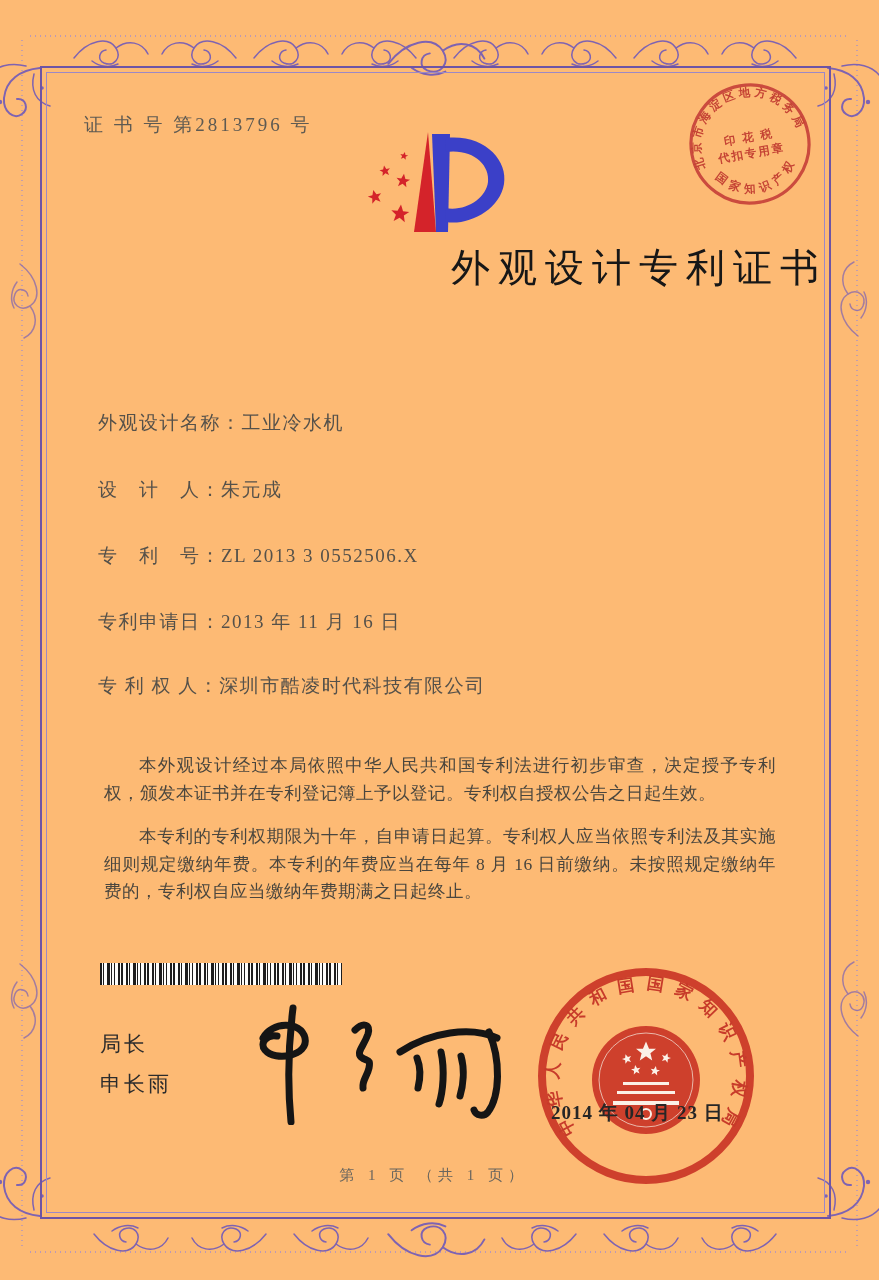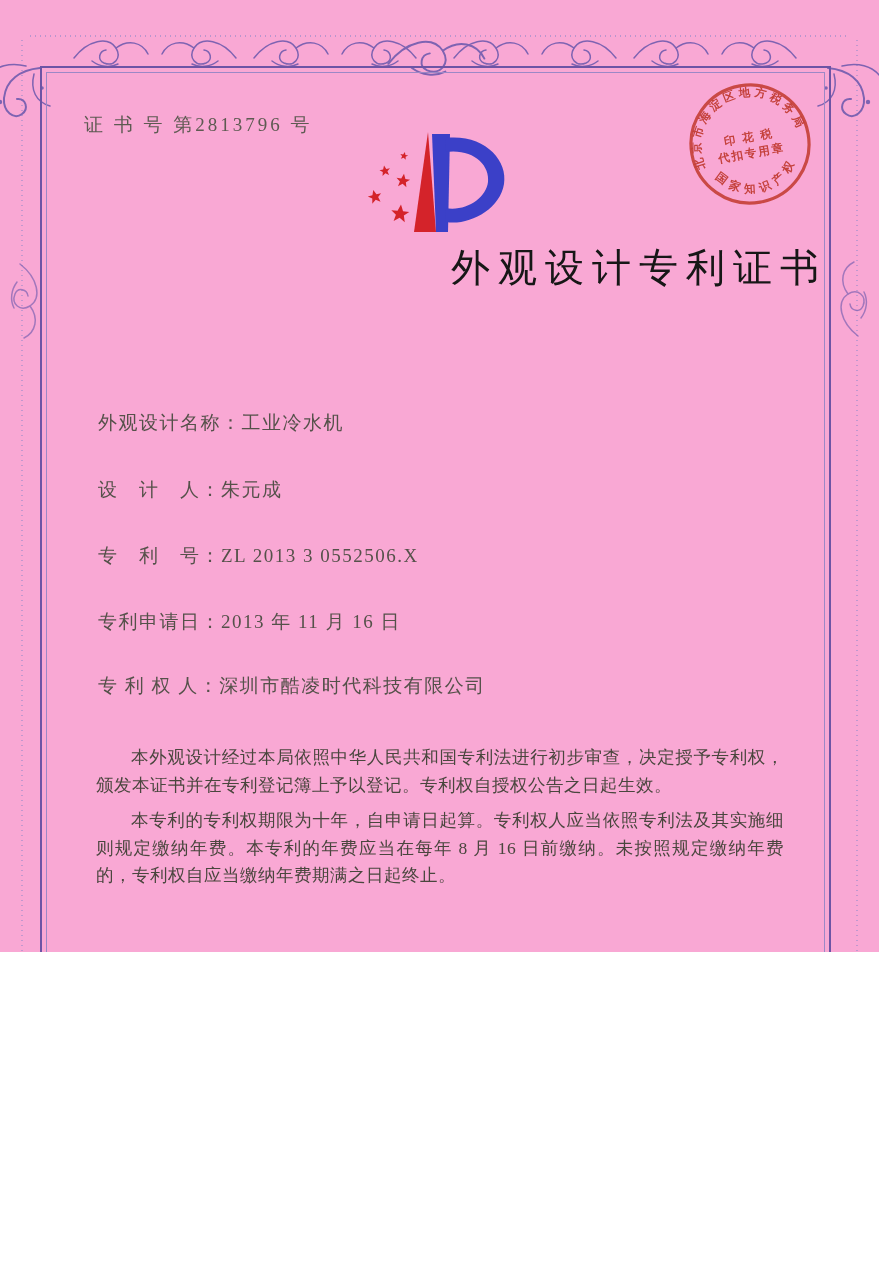--- a/index.html
+++ b/index.html
@@ -1,18 +1,18 @@
 <!DOCTYPE html>
 <html><head>
 <meta charset="utf-8">
 <style>
   html,body{margin:0;padding:0;background:#ffffff;}
   #page{
-    position:relative;width:879px;height:952px;overflow:hidden;
-    background:#f9a8d4;
+    position:relative;width:879px;height:1280px;overflow:hidden;
+    background:#fdba74;
     font-family:"Liberation Serif","DejaVu Serif",serif;
   }
   .abs{position:absolute;}
   #border-svg{position:absolute;left:0;top:0;pointer-events:none;z-index:1;}
   #inner-frame{
     position:absolute;left:40px;top:66px;width:787px;height:1149px;
     border:2.5px solid #6d54a5;z-index:2;
   }
   #inner-frame::after{
     content:"";position:absolute;left:4px;top:4px;right:4px;bottom:4px;
@@ -26,21 +26,21 @@
     left:40px;top:241px;width:787px;text-align:right;
     font-size:39px;font-weight:400;letter-spacing:8px;color:#171717;
   }
   .field{
     left:98px;font-size:19px;color:#55514a;letter-spacing:1.5px;white-space:nowrap;margin-top:44px;
   }
   #body-text{
     left:88px;top:736px;width:704px;font-size:17.5px;line-height:27.5px;
     color:#4a463e;text-align:justify;letter-spacing:0.5px;
   }
-  #body-text p{margin:8px;text-indent:2em;}
+  #body-text p{margin:16px;text-indent:2em;}
   #barcode{
     left:100px;top:963px;width:242px;height:22px;
     background:repeating-linear-gradient(90deg,
       #1d1d1d 0px,#1d1d1d 2px,#fdfdfb 2px,#fdfdfb 3px,
       #1d1d1d 3px,#1d1d1d 4px,#fdfdfb 4px,#fdfdfb 7px,
       #1d1d1d 7px,#1d1d1d 10px,#fdfdfb 10px,#fdfdfb 11px,
       #1d1d1d 11px,#1d1d1d 12px,#fdfdfb 12px,#fdfdfb 14px,
       #1d1d1d 14px,#1d1d1d 15px,#fdfdfb 15px,#fdfdfb 18px,
       #1d1d1d 18px,#1d1d1d 20px,#fdfdfb 20px,#fdfdfb 21px,
       #1d1d1d 21px,#1d1d1d 23px,#fdfdfb 23px,#fdfdfb 26px);
@@ -221,14 +221,15 @@
         <rect x="-23" y="6" width="46" height="3"></rect>
         <rect x="-29" y="15" width="58" height="3"></rect>
         <rect x="-33" y="25" width="66" height="4"></rect>
         <circle cy="38" r="5" fill="none" stroke="#fbf4ee" stroke-width="2"></circle>
       </g>
     </g>
   </svg>
 
   <div id="seal-date" class="abs">2014 年 04 月 23 日</div>
 
+  <div id="footer" class="abs content">第 1 页 （共 1 页）</div>
 
 </div>
 
 </body></html>

